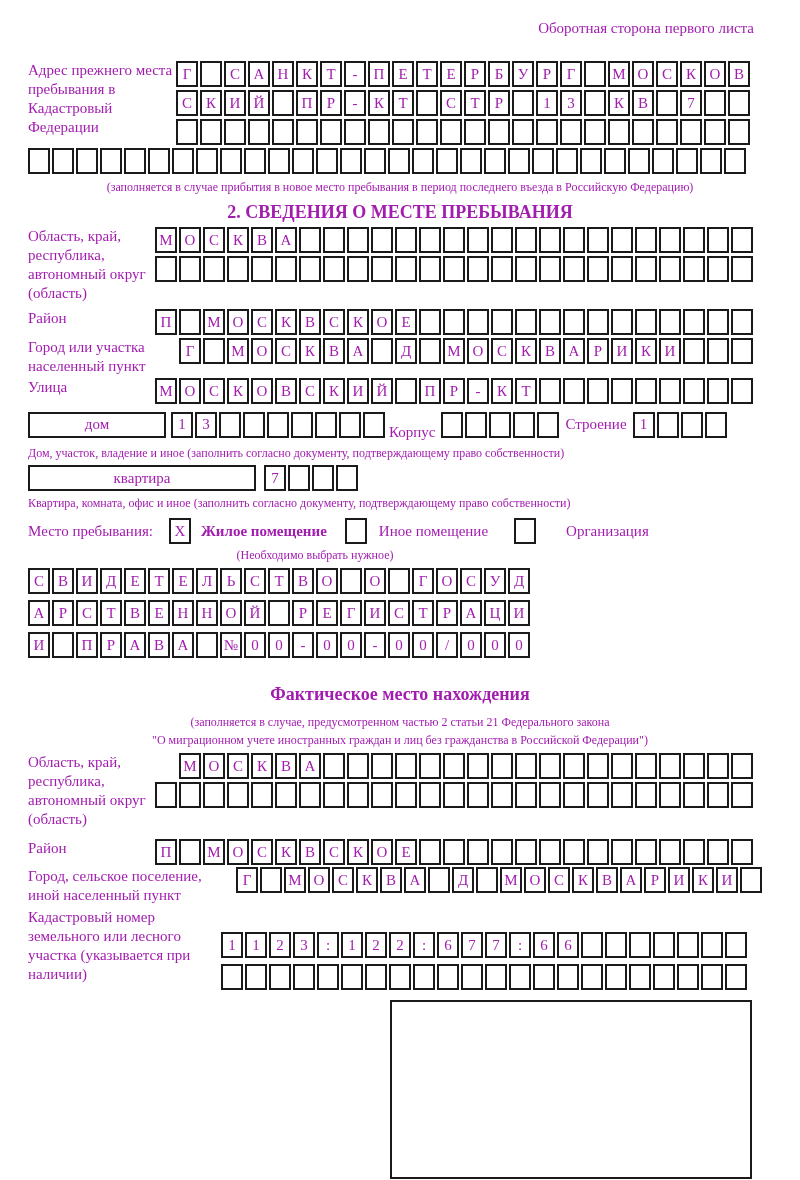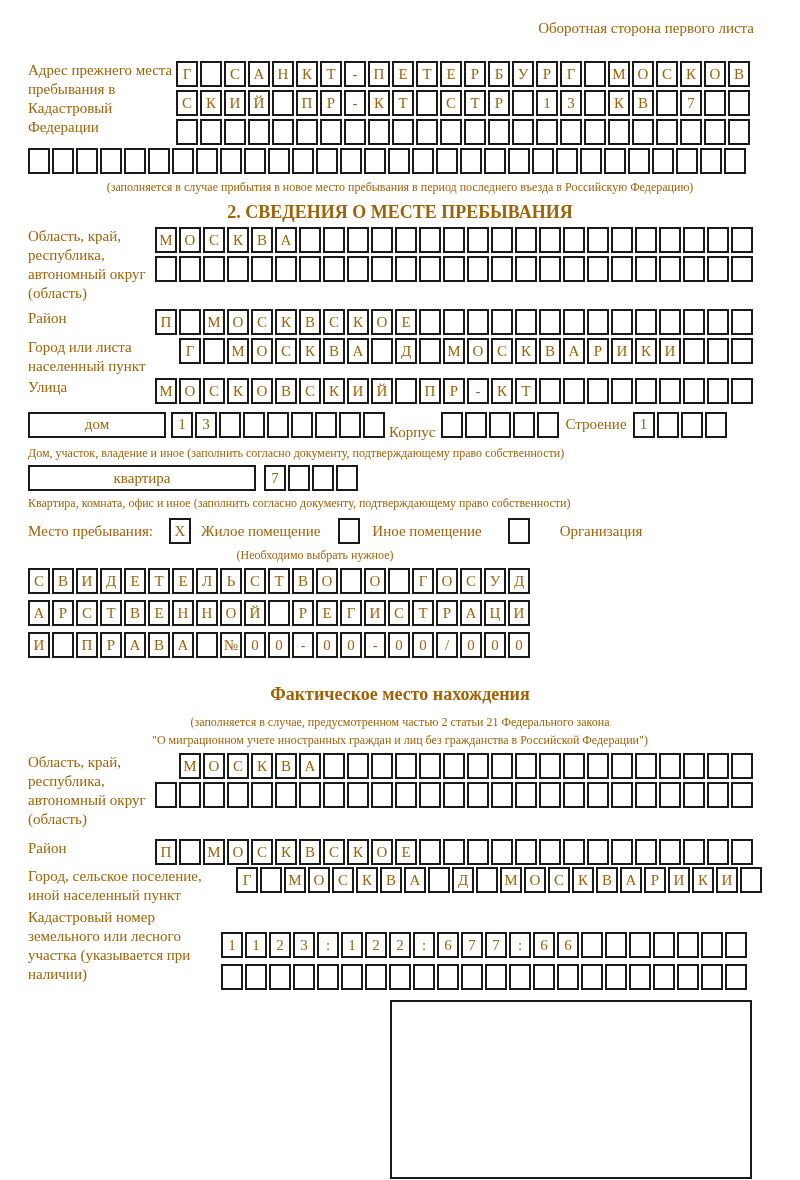--- a/index.html
+++ b/index.html
@@ -3,21 +3,21 @@
 <meta charset="utf-8">
 <style>
   html,body{margin:0;padding:0;background:#ffffff;}
   .page{
     position:relative;
     width:800px;height:1180px;
     background:#fff;
     box-sizing:border-box;
     padding:18px 28px 0 28px;
     font-family:"Liberation Serif","DejaVu Serif",serif;
-    font-size:15px;color:#a16207;
+    font-size:15px;color:#a21caf;
     overflow:hidden;
   }
   .hdr{ text-align:right; margin:2px 18px 24px 0; font-size:15px;}
   .frow{ display:flex; align-items:flex-start; }
   .lbl{ line-height:19px; flex:none; }
   .lbl.w148{width:148px;}
   .lbl.w127{width:127px;}
   .lbl.w222{width:222px;}
   .lbl.w193{width:193px;}
   .lbl.w208{width:208px;}
@@ -256,21 +256,21 @@
         <span class="cell"></span>
         <span class="cell"></span>
         <span class="cell"></span>
         <span class="cell"></span>
         <span class="cell"></span>
         <span class="cell"></span>
       </div>
   </div>
 
   <div class="frow mt3">
-    <div class="lbl w127">Город или листа населенный пункт</div>
+    <div class="lbl w127">Город или участка населенный пункт</div>
     <div class="cells" style="margin-left:24px;">
         <span class="cell">Г</span>
         <span class="cell"></span>
         <span class="cell">М</span>
         <span class="cell">О</span>
         <span class="cell">С</span>
         <span class="cell">К</span>
         <span class="cell">В</span>
         <span class="cell">А</span>
         <span class="cell"></span>
@@ -361,21 +361,21 @@
         <span class="cell"></span>
         <span class="cell"></span>
         <span class="cell"></span>
       </div>
   </div>
   <div class="note mt3" style="text-align:left;">Квартира, комната, офис и иное (заполнить согласно документу, подтверждающему право собственности)</div>
 
   <div class="frow mt6" style="align-items:center;">
     <div class="lbl">Место пребывания:</div>
     <div class="cell" style="margin-left:16px;">X</div>
-    <div class="lbl" style="margin-left:8px;">Жилое помещение</div>
+    <div class="lbl" style="margin-left:8px;font-weight:bold;">Жилое помещение</div>
     <div class="cell" style="margin-left:18px;"></div>
     <div class="lbl" style="margin-left:10px;">Иное помещение</div>
     <div class="cell" style="margin-left:26px;"></div>
     <div class="lbl" style="margin-left:28px;">Организация</div>
   </div>
   <div class="note mt2" style="margin-right:170px;">(Необходимо выбрать нужное)</div>
 
   <div class="frow mt4">
     <div class="cellrows gap3">
       <div class="cells">

